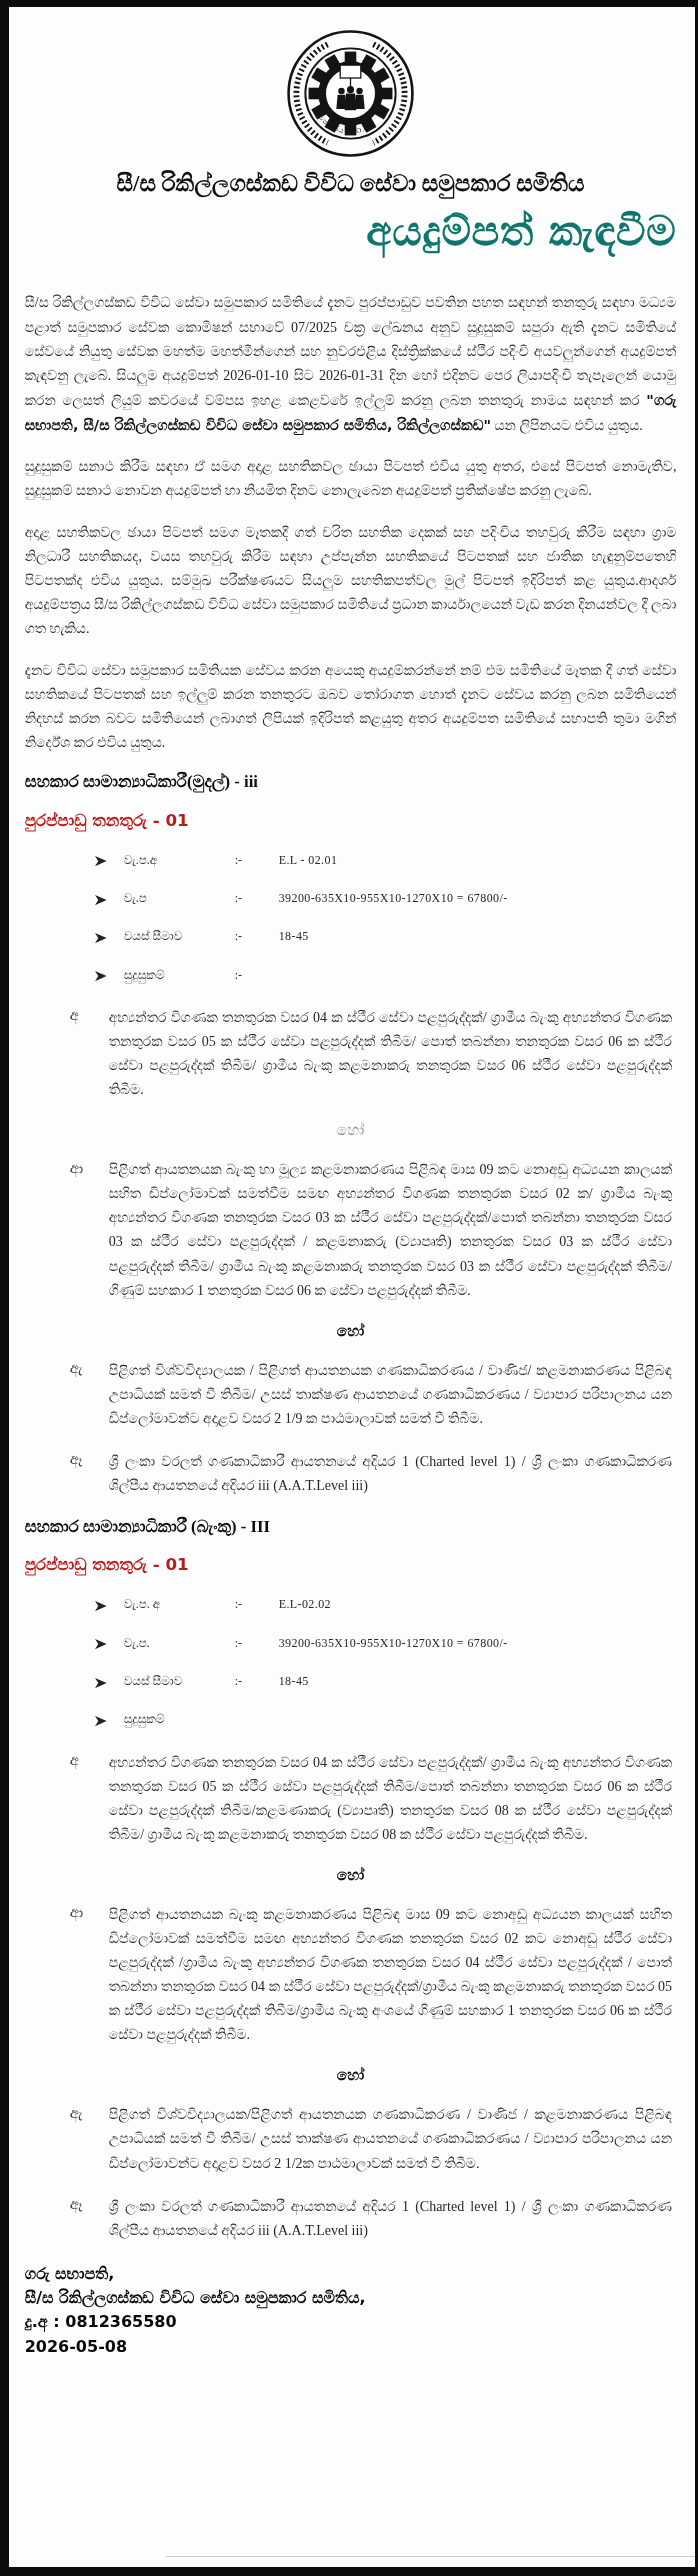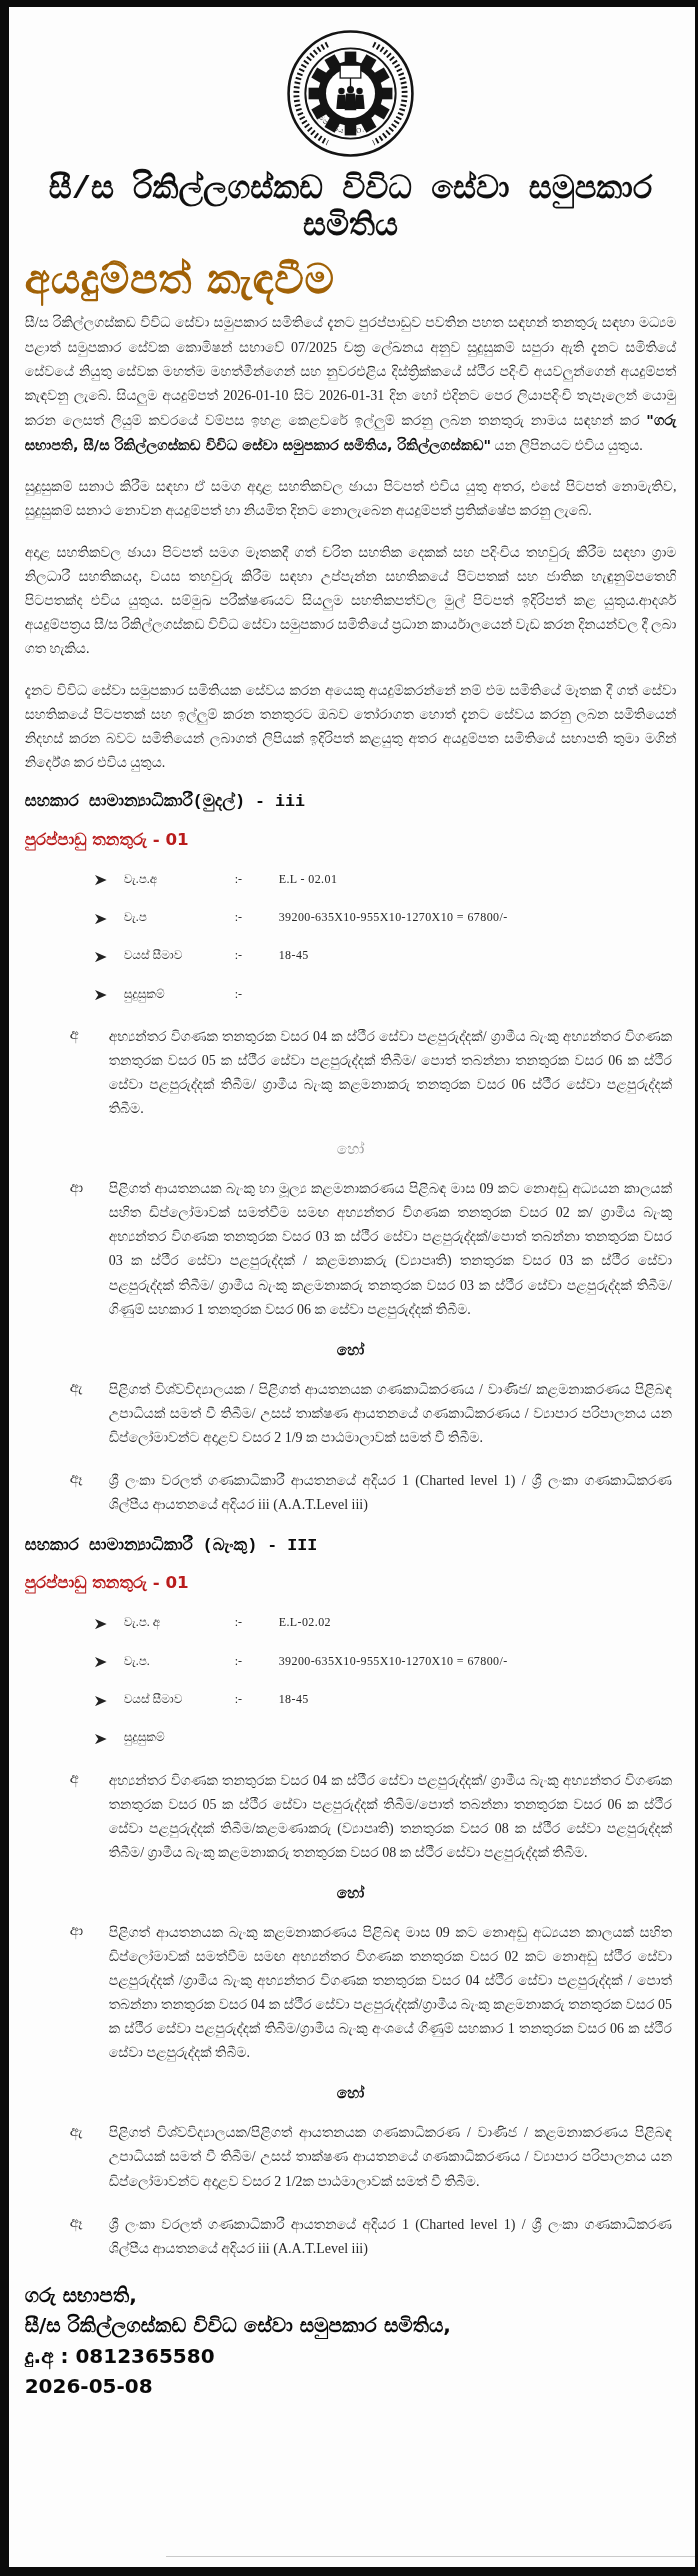--- a/index.html
+++ b/index.html
@@ -18,38 +18,38 @@
   .bar-bottom{bottom:0;left:0;width:699px;height:9.5px;}
   .hairline{position:absolute;left:166px;right:3.6px;bottom:19px;height:1.5px;background:#c9c9c9;}
   .content{
     position:absolute;top:7.3px;left:8.7px;right:3.6px;bottom:9.5px;
     padding:16px 19px 0 16px;
     overflow:hidden;
   }
   .logo-wrap{width:100%;text-align:center;margin:5.8px 0 10.2px;}
   .title1{
     text-align:center;
-    font-family:Liberation Mono, monospace;
-    font-weight:700;font-size:32px;color:#111;
+    font-family:Liberation Serif, serif;
+    font-weight:700;font-size:23px;color:#111;
     margin:7.3px 0 10.2px;
   }
   .title2{
-    text-align:left;
+    text-align:right;
     font-family:"DejaVu Sans", sans-serif;
-    font-weight:800;font-size:41px;color:#a16207;
+    font-weight:800;font-size:41px;color:#0f766e;
     letter-spacing:0.7px;
-    margin:0 0 8px;
+    margin:0 0 36px;
   }
   p.body{
     font-size:14px;line-height:1.72;text-align:justify;
     margin:0 0 17.4px;
   }
   .bold-inline{font-family:"DejaVu Sans", sans-serif;font-weight:700;font-size:14.5px;color:#111;}
   .section-heading{
-    font-family:Liberation Mono, monospace;
+    font-family:Liberation Serif, serif;
     font-weight:700;font-size:16.7px;color:#0d0d0d;
     margin:7.3px 0 17.4px;
   }
   .vacancy-heading{
     font-family:"DejaVu Sans", sans-serif;
     font-weight:700;font-size:16.7px;color:#b91c1c;
     margin:0 0 23px;
   }
   .drow{
     display:flex;align-items:flex-start;
@@ -64,21 +64,21 @@
   .qmark{width:39px;font-size:14.5px;padding-top:1.5px;}
   .qtext{flex:1;text-align:justify;font-size:14px;line-height:1.72;padding-right:4.4px;}
   .or{
     text-align:center;font-family:"DejaVu Sans", sans-serif;
     font-weight:700;font-size:15.3px;color:#111;
     margin:2.9px 0 19px;
   }
   .or.faint{color:#8f8f8f;font-weight:400;filter:blur(0.5px);}
   .footer{
     font-family:"DejaVu Sans", sans-serif;
-    font-weight:700;font-size:20px;color:#0a0a0a;
+    font-weight:700;font-size:16px;color:#0a0a0a;
     line-height:1.52;margin-top:17.4px;
   }
 </style>
 </head>
 <body>
 
 <div class="page">
   <div class="bar bar-top"></div>
   <div class="bar bar-left"></div>
   <div class="bar bar-right"></div>

